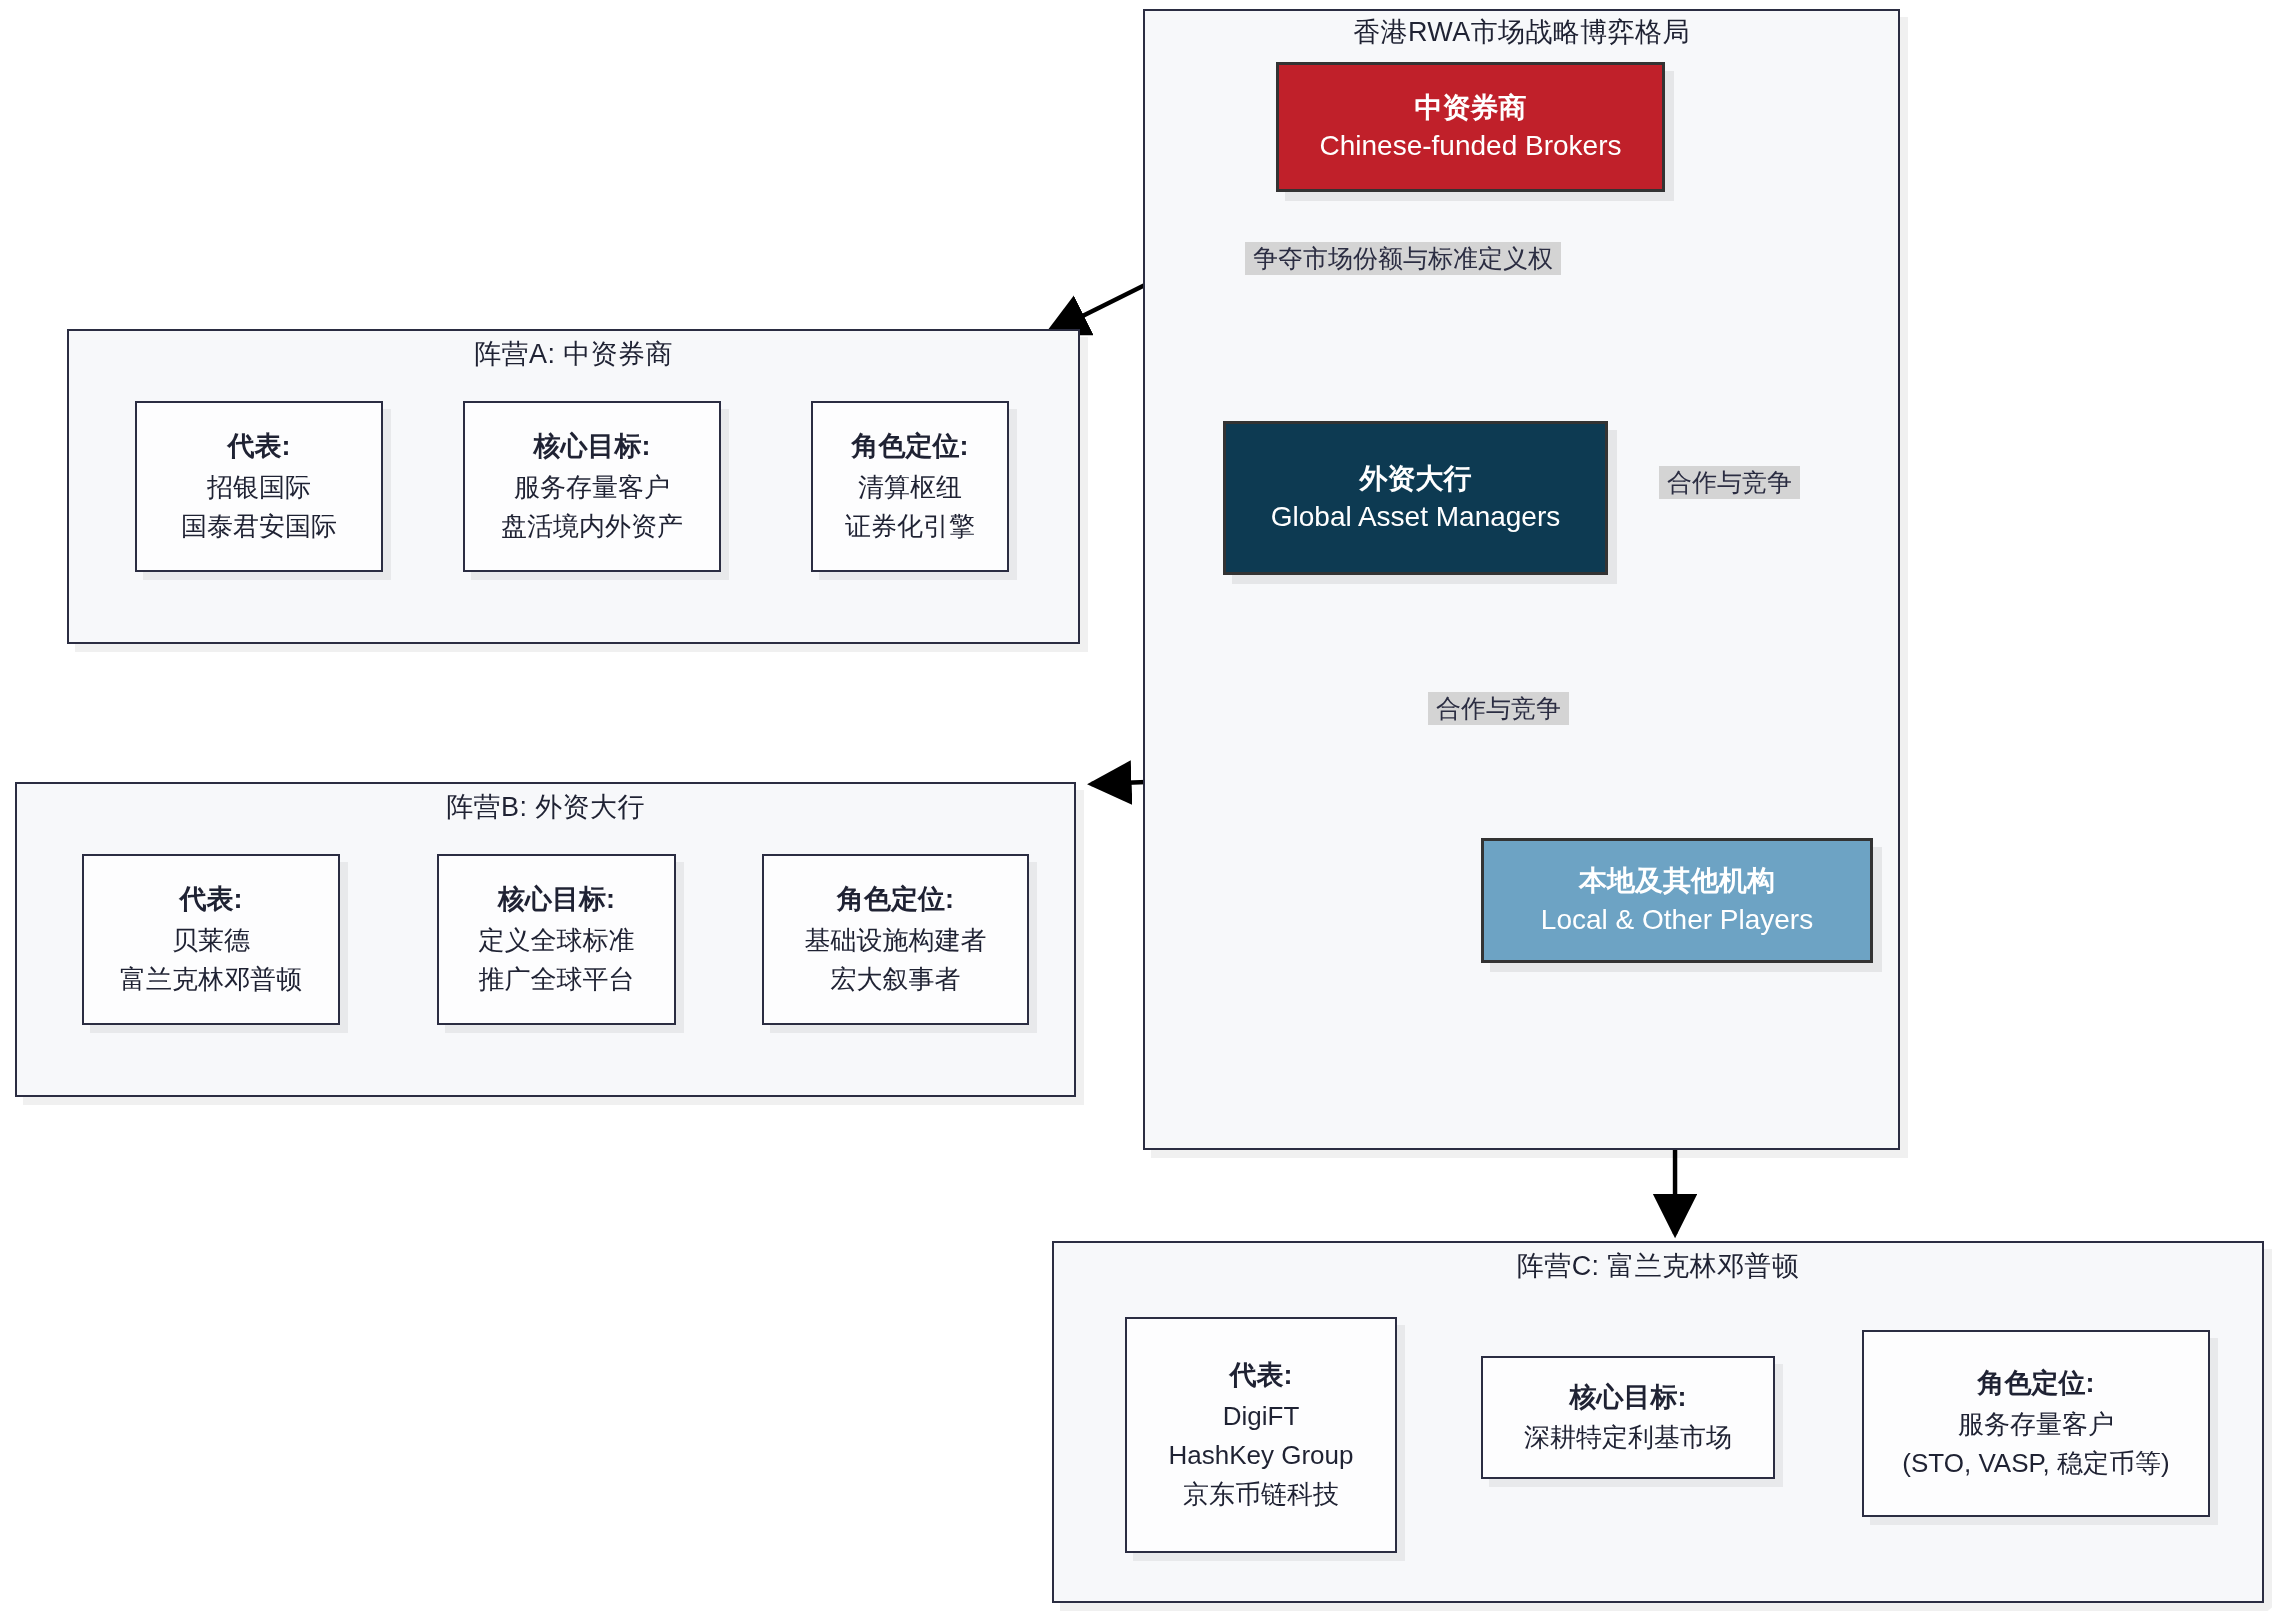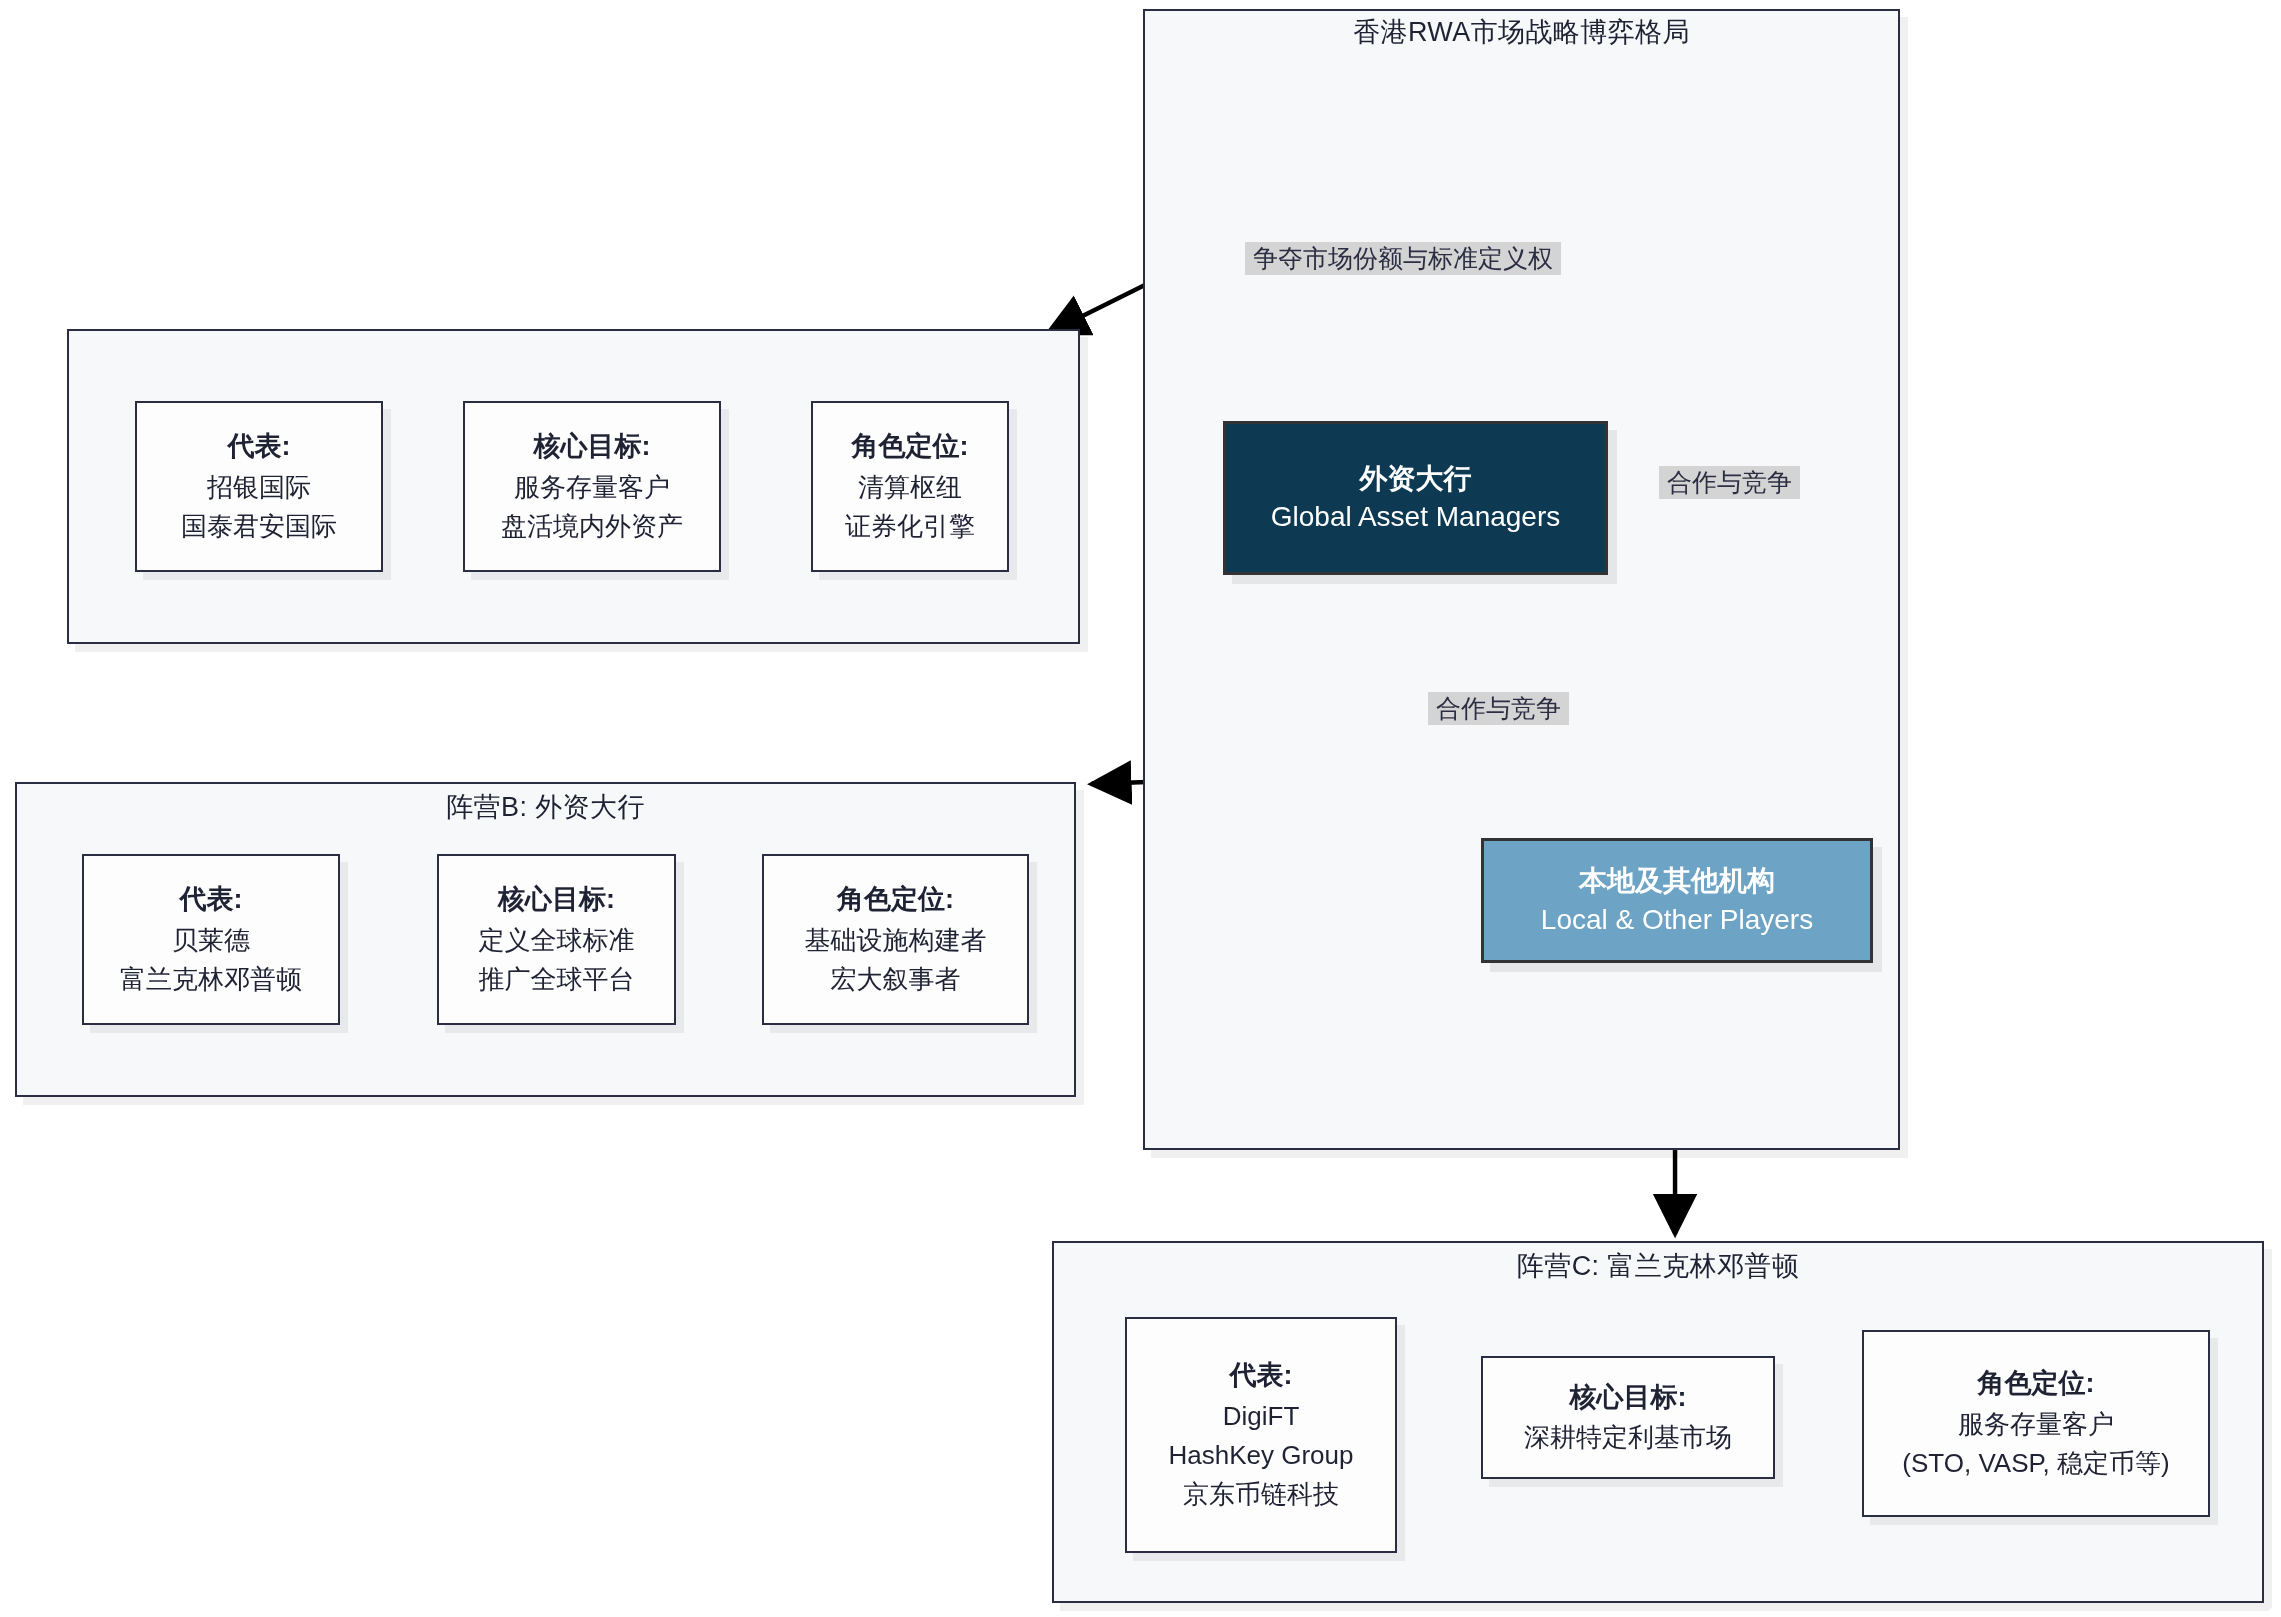--- a/index.html
+++ b/index.html
@@ -106,36 +106,41 @@
 
     <path class="edge-path" marker-end="url(#arrow)" d="M1620,628 Q1680,760 1740,880 L1812,990"></path>
 
     <path class="edge-path" marker-end="url(#arrow)" d="M1880,1122 L1880,1385"></path>
   </svg>
 
   <div class="cluster" style="left:1143px;top:9px;width:757px;height:1141px;">
   </div>
   <div class="cluster-title" style="left:1143px;top:14.3px;width:757px;">香港RWA市场战略博弈格局</div>
 
+  <div class="node node-red" style="left:1276px;top:62px;width:389px;height:130px;">
+    <div class="node-cn">中资券商</div>
+    <div class="node-en">Chinese-funded Brokers</div>
+  </div>
 
   <div class="node node-navy" style="left:1223px;top:421px;width:385px;height:154px;">
     <div class="node-cn">外资大行</div>
     <div class="node-en">Global Asset Managers</div>
   </div>
 
   <div class="node node-blue" style="left:1481px;top:838px;width:392px;height:125px;">
     <div class="node-cn">本地及其他机构</div>
     <div class="node-en">Local &amp; Other Players</div>
   </div>
 
   <div class="edge-label" style="left:1245px;top:242px;">争夺市场份额与标准定义权</div>
   <div class="edge-label" style="left:1659px;top:466px;">合作与竞争</div>
   <div class="edge-label" style="left:1428px;top:692px;">合作与竞争</div>
 
   <div class="cluster" style="left:67px;top:329px;width:1013px;height:315px;"></div>
+  <div class="cluster-title" style="left:67px;top:336px;width:1013px;">阵营A: 中资券商</div>
 
   <div class="card" style="left:135px;top:401px;width:248px;height:171px;">
     <div class="card-head">代表:</div>
     <div class="card-line">招银国际</div>
     <div class="card-line">国泰君安国际</div>
   </div>
   <div class="card" style="left:463px;top:401px;width:258px;height:171px;">
     <div class="card-head">核心目标:</div>
     <div class="card-line">服务存量客户</div>
     <div class="card-line">盘活境内外资产</div>

